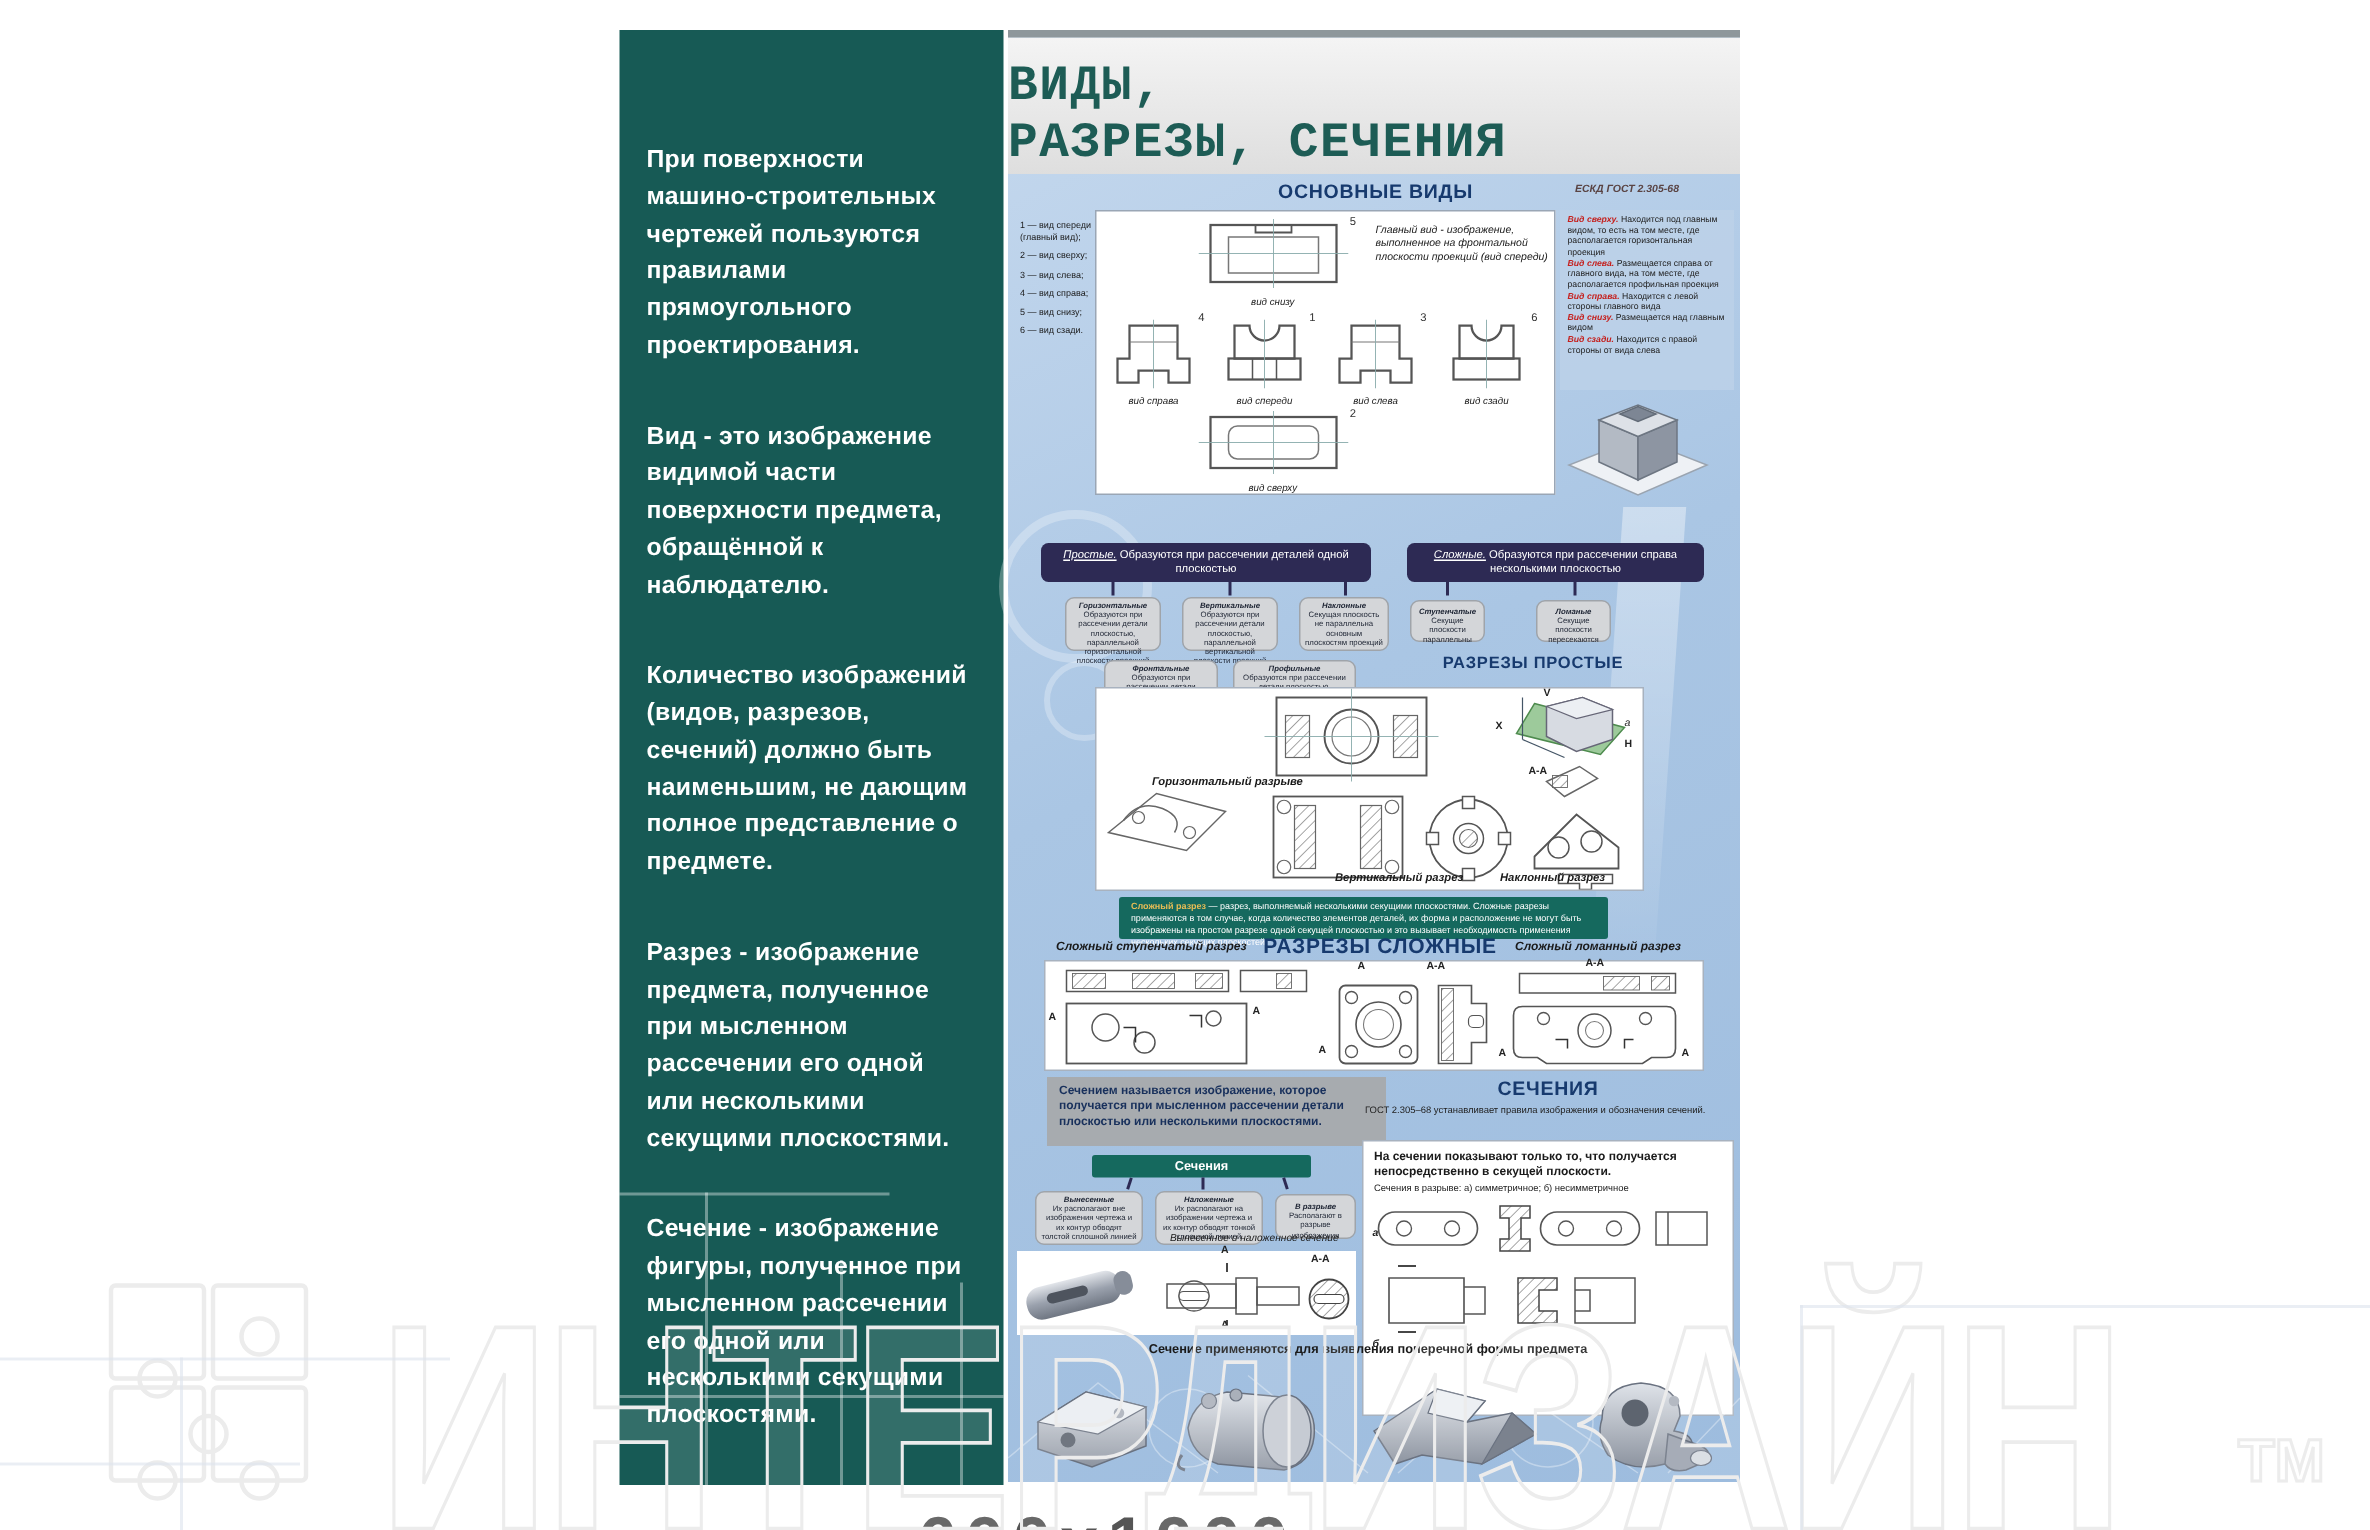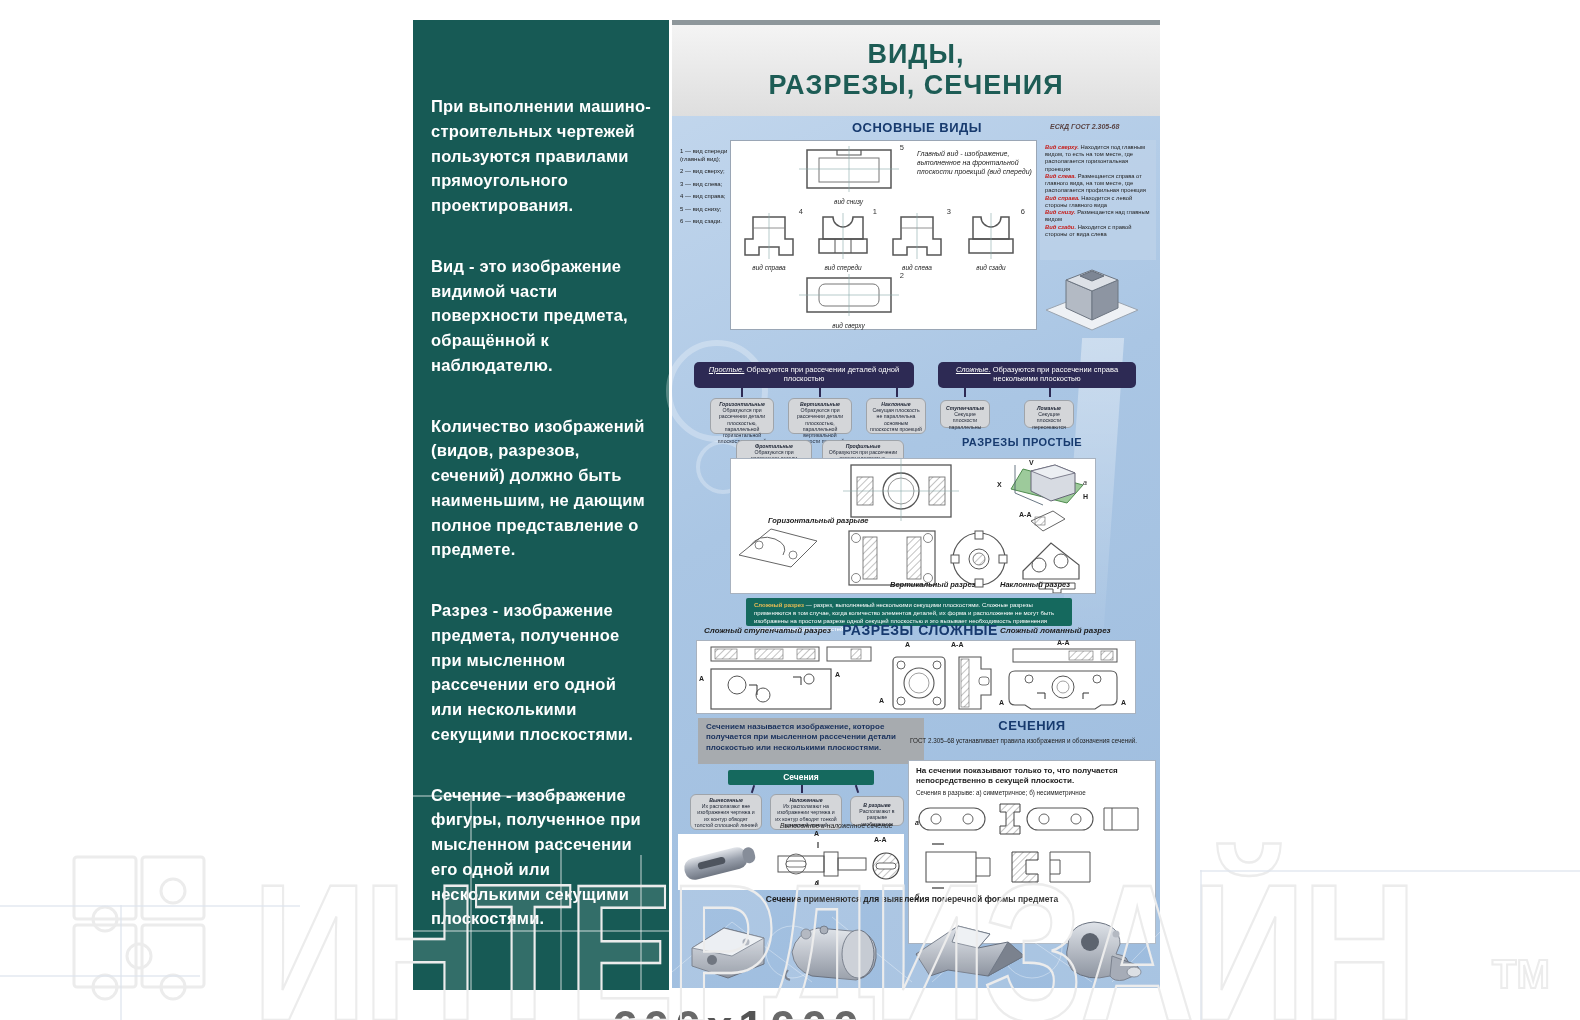--- a/index.html
+++ b/index.html
@@ -10,21 +10,21 @@
   .left-panel{position:absolute;left:413px;top:20px;width:256px;height:970px;
     background:#175a55;color:#fff;box-sizing:border-box;padding:74px 17px 0 18px;z-index:2;}
   .left-panel p{margin:0 0 36px 0;font-size:16.5px;line-height:1.5;font-weight:bold;letter-spacing:.2px;}
   .circuit{position:absolute;background:rgba(255,255,255,.38);z-index:3;pointer-events:none;}
 
   
   .poster{position:absolute;left:672px;top:20px;width:488px;height:968px;z-index:2;
     background:linear-gradient(155deg,#c6d9ee 0%,#aac6e4 45%,#9dbcde 100%);}
   .title-banner{position:absolute;left:0;top:0;width:488px;height:96px;
     background:linear-gradient(#f4f4f4,#dedede);border-top:5px solid #8e979b;box-sizing:border-box;}
-  .title{margin-top:14px;text-align:center;color:#1d5c55;font-weight:bold;font-size:27px;line-height:1.15;letter-spacing:1px;}
+  .title{margin-top:14px;color:#1d5c55;font-weight:bold;font-size:33px;line-height:1.15;letter-spacing:1px;font-family:Liberation Mono, monospace;}
 
   .sec-header{position:absolute;color:#173a6e;font-weight:bold;text-align:center;letter-spacing:.5px;}
   .gost{position:absolute;font-size:7px;font-style:italic;color:#5a4444;font-weight:bold;}
 
   .views-panel{position:absolute;left:58px;top:120px;width:307px;height:190px;background:#fff;border:1px solid #9aa6b5;box-sizing:border-box;}
   .vcell{position:absolute;}
   .vcell .num{position:absolute;right:2px;top:0;font-size:7.5px;color:#333;}
   .vcell .vlabel{position:absolute;left:0;right:0;bottom:0;text-align:center;font-size:6.5px;font-style:italic;color:#222;}
   .legend{position:absolute;left:8px;top:128px;width:48px;font-size:6px;color:#1a1a1a;line-height:1.25;}
   .legend div{margin-bottom:5px;}
@@ -74,21 +74,21 @@
   .footer-dim{position:absolute;left:612px;top:1000px;font-size:46px;font-weight:bold;color:#555;letter-spacing:6px;z-index:4;}
 
   svg{display:block;}
 </style>
 </head>
 <body>
 
 <div class="page">
 
   <div class="left-panel">
-    <p>При выполнении машино-строительных чертежей пользуются правилами прямоугольного проектирования.</p>
+    <p>При поверхности машино-строительных чертежей пользуются правилами прямоугольного проектирования.</p>
     <p>Вид - это изображение видимой части поверхности предмета, обращённой к наблюдателю.</p>
     <p>Количество изображений (видов, разрезов, сечений) должно быть наименьшим, не дающим полное представление о предмете.</p>
     <p>Разрез - изображение предмета, полученное при мысленном рассечении его одной или несколькими секущими плоскостями.</p>
     <p>Сечение - изображение фигуры, полученное при мысленном рассечении его одной или несколькими секущими плоскостями.</p>
   </div>
 
   <div class="circuit" style="left:413px;top:795px;width:180px;height:2px;"></div>
   <div class="circuit" style="left:470px;top:795px;width:2px;height:225px;"></div>
   <div class="circuit" style="left:560px;top:840px;width:2px;height:180px;"></div>
   <div class="circuit" style="left:413px;top:930px;width:256px;height:2px;"></div>
@@ -311,21 +311,21 @@
     <div class="draw-label" style="left:96px;top:496px;">Горизонтальный разрыве</div>
     <div class="draw-label" style="left:218px;top:560px;">Вертикальный разрез</div>
     <div class="draw-label" style="left:328px;top:560px;">Наклонный разрез</div>
 
     <div class="band" style="left:74px;top:578px;width:326px;height:28px;font-size:6px;font-weight:normal;text-align:left;padding:3px 8px;line-height:1.35;">
       <span style="color:#e9bd55;font-weight:bold;">Сложный разрез</span><span> — разрез, выполняемый несколькими секущими плоскостями. Сложные разрезы применяются в том случае, когда количество элементов деталей, их форма и расположение не могут быть изображены на простом разрезе одной секущей плоскостью и это вызывает необходимость применения нескольких секущих плоскостей.</span>
     </div>
 
     <div class="draw-label" style="left:32px;top:606px;font-size:8px;">Сложный ступенчатый разрез</div>
     <div class="sec-header" style="left:168px;top:602px;width:160px;font-size:14px;">РАЗРЕЗЫ СЛОЖНЫЕ</div>
-    <div class="draw-label" style="left:328px;top:606px;font-size:8px;text-align:right;">Сложный ломанный разрез</div>
+    <div class="draw-label" style="left:338px;top:606px;font-size:8px;text-align:right;">Сложный ломанный разрез</div>
 
     <div class="white-panel" style="left:24px;top:620px;width:440px;height:74px;">
       <svg width="438" height="72" viewBox="0 0 438 72">
         <defs>
           <pattern id="h2" width="5" height="5" patternUnits="userSpaceOnUse" patternTransform="rotate(45)">
             <line x1="0" y1="0" x2="0" y2="5" stroke="#888" stroke-width="1"></line>
           </pattern>
         </defs>
 
         <rect x="14" y="6" width="108" height="14" fill="none" stroke="#555" stroke-width="1"></rect>

